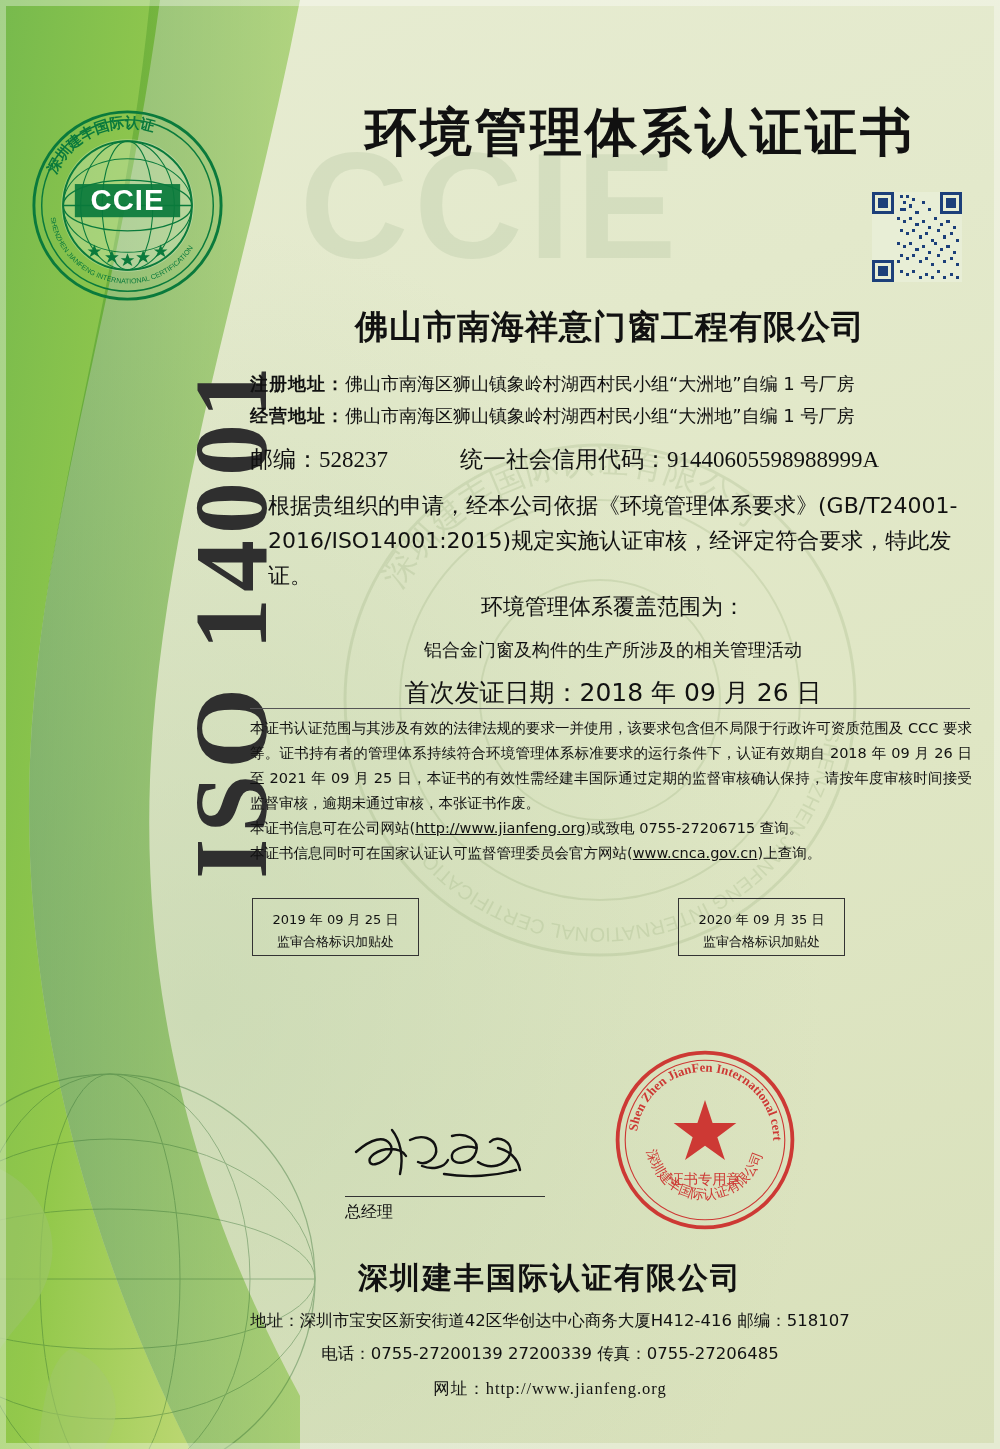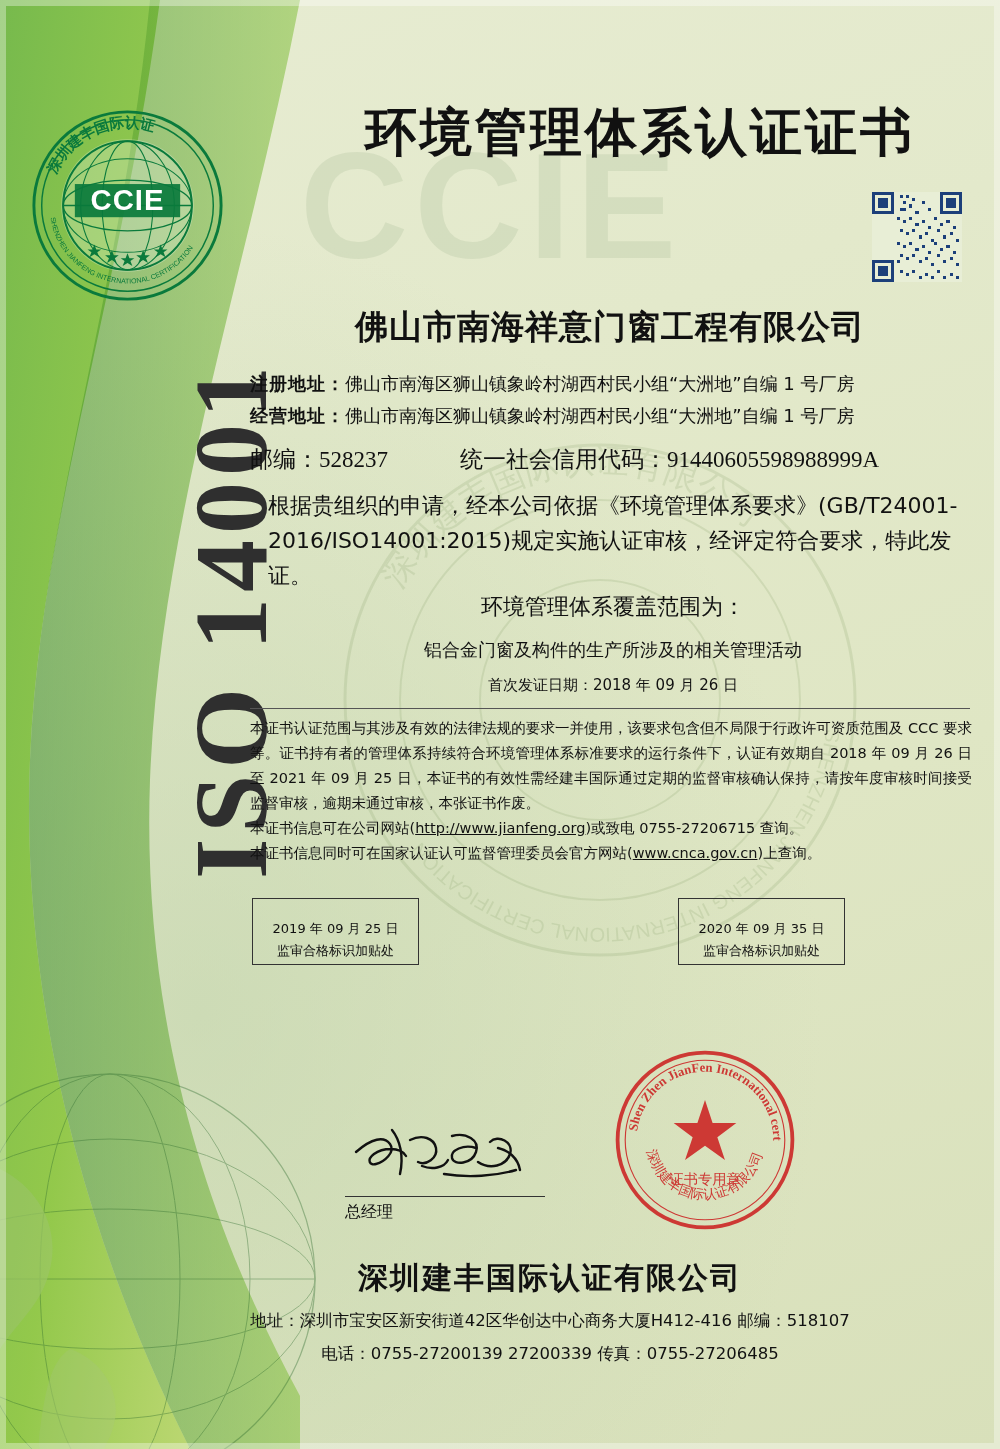--- a/index.html
+++ b/index.html
@@ -111,39 +111,39 @@
     font-family:"DejaVu Sans", sans-serif;
   }
   .scope-body{
     position:absolute;left:248px;top:632px;width:730px;
     text-align:center;font-size:18px;color:#111;
     font-family:"DejaVu Sans", sans-serif;
     margin-top:6px;
   }
   .first-date{
     position:absolute;left:248px;top:676px;width:730px;
-    text-align:center;font-size:15px;color:#111;
+    text-align:center;font-size:25px;color:#111;
     font-family:"DejaVu Sans", sans-serif;
   }
   .hr{
     position:absolute;left:250px;top:708px;width:720px;height:1px;
     background:#555;
   }
   .fine{
     position:absolute;left:250px;top:716px;width:722px;
     font-size:14.5px;line-height:25px;color:#111;
     font-family:"DejaVu Sans", sans-serif;
     text-align:justify;
   }
   .fine a{color:#111;}
   .stampbox{
     position:absolute;width:165px;height:46px;
     border:1px solid #333;font-size:13px;color:#111;
     font-family:"DejaVu Sans", sans-serif;
-    text-align:center;line-height:22px;padding-top:19px;
+    text-align:center;line-height:22px;padding-top:10px;
   }
   .sb1{left:252px;top:898px;}
   .sb2{left:678px;top:898px;}
   .signature{
     position:absolute;left:348px;top:1118px;width:190px;height:70px;
   }
   .sig-line{
     position:absolute;left:345px;top:1196px;width:200px;height:1px;background:#333;
   }
   .sig-label{
@@ -403,15 +403,16 @@
         <textPath href="#rbot" startOffset="6%">深圳建丰国际认证有限公司</textPath>
       </text>
       <polygon points="100,58 108,82 133,82 113,97 121,121 100,106 79,121 87,97 67,82 92,82" fill="#cc2222"></polygon>
       <text x="100" y="146" text-anchor="middle" font-size="15" fill="#cc2222" font-family="DejaVu Sans, sans-serif">证书专用章</text>
     </g>
   </svg>
 
   <div class="footer-name">深圳建丰国际认证有限公司</div>
   <div class="footer-line f1">地址：深圳市宝安区新安街道42区华创达中心商务大厦H412-416    邮编：518107</div>
   <div class="footer-line f2">电话：0755-27200139    27200339          传真：0755-27206485</div>
+  <div class="footer-line f3">网址：http://www.jianfeng.org</div>
 
   <div class="paper-edge"></div>
 </div>
 
 </body></html>

